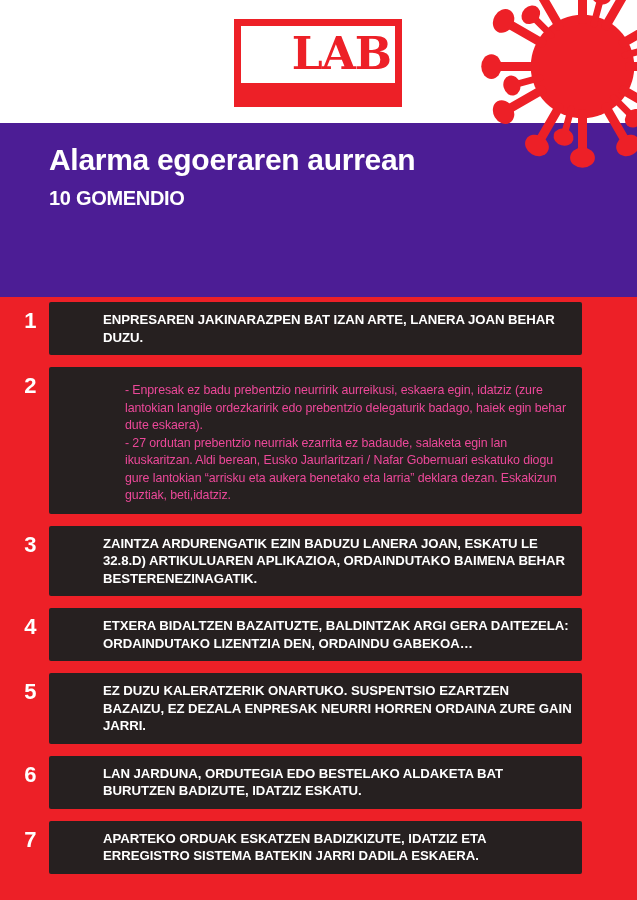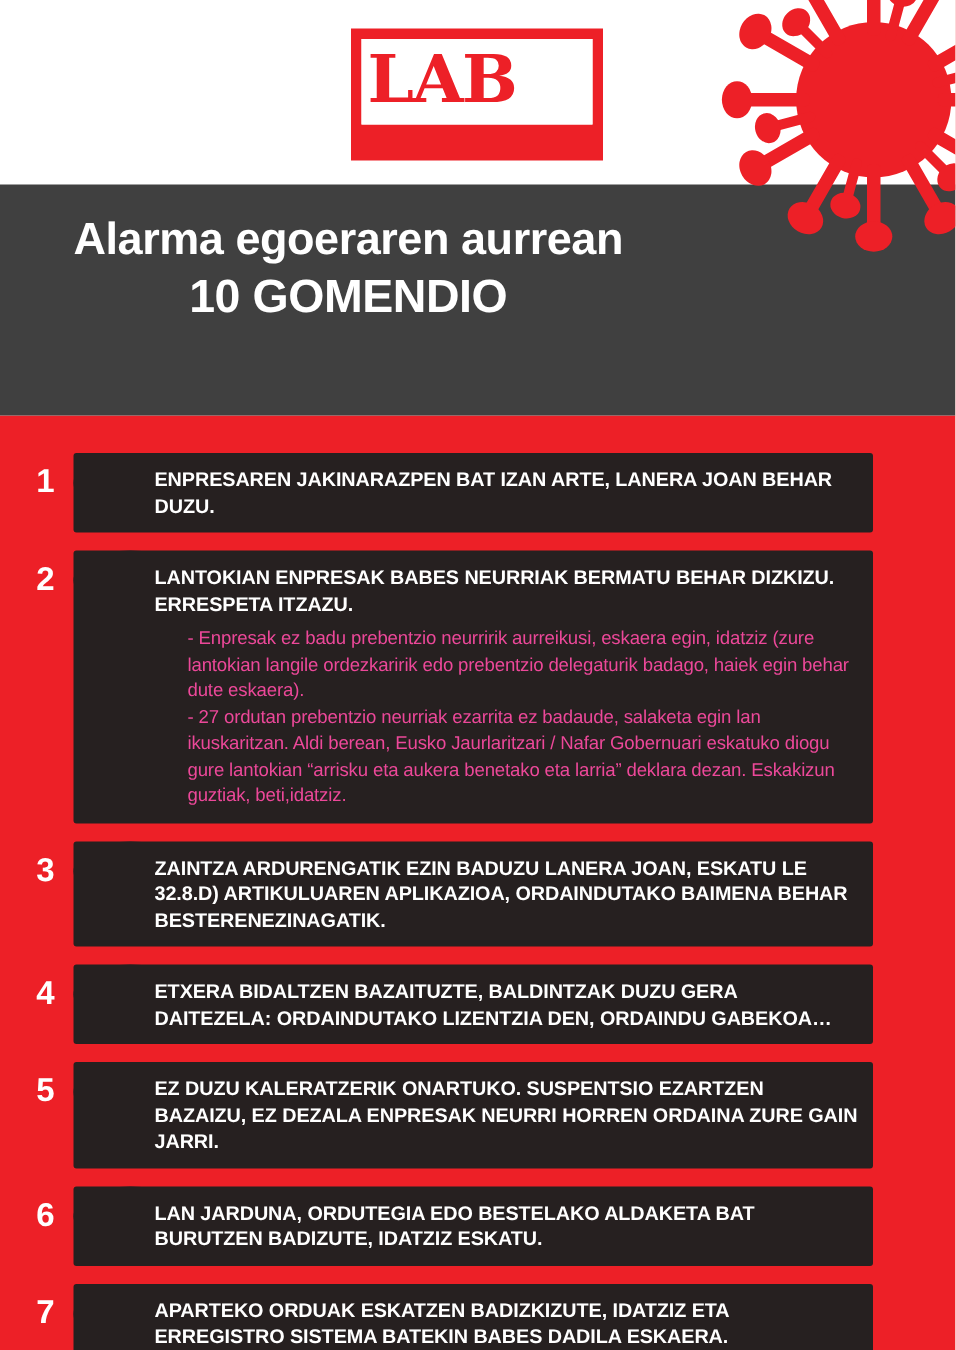--- a/index.html
+++ b/index.html
@@ -43,21 +43,21 @@
     position: absolute;
     left: 7px;
     top: 7px;
     right: 7px;
     height: 57px;
     border: 4px solid #ffffff;
     box-sizing: border-box;
     background: #ED2027;
     display: flex;
     align-items: center;
-    justify-content: flex-start;
+    justify-content: flex-end;
     overflow: hidden;
   }
   .lab-logo-text {
     font-family: "DejaVu Serif", "Liberation Serif", serif;
     font-weight: 700;
     font-size: 44px;
     line-height: 44px;
     letter-spacing: -1px;
     color: #ffffff;
     -webkit-text-stroke: 0;
@@ -80,41 +80,40 @@
     z-index: 5;
     pointer-events: none;
   }
 
   
   .header-band {
     position: absolute;
     left: 0;
     top: 123px;
     width: 637px;
-    height: 154px;
-    background: #404040;
+    height: 174px;
+    background: #4c1d95;
     z-index: 3;
   }
   .header-titles {
     position: absolute;
     left: 49px;
     top: 18px;
     z-index: 6;
   }
   .title-line {
     color: #ffffff;
     font-weight: 700;
     font-size: 30px;
     line-height: 38px;
     letter-spacing: -0.3px;
     white-space: nowrap;
   }
   .title-line.sub {
-    font-size: 31px;
-    text-align: center;
+    font-size: 20px;
   }
 
   
   .body-red {
     position: absolute;
     left: 0;
     top: 277px;
     width: 637px;
     height: 623px;
     background: #ED2027;
@@ -296,57 +295,56 @@
         <div class="rec-cap"></div>
         <div class="rec-num">1</div>
         <div class="rec-body">
           <div class="rec-text">ENPRESAREN JAKINARAZPEN BAT IZAN ARTE, LANERA JOAN BEHAR DUZU.</div>
         </div>
       </div>
       <div class="rec-row">
         <div class="rec-cap"></div>
         <div class="rec-num">2</div>
         <div class="rec-body">
-          <div class="rec-text">LANTOKIAN ENPRESAK BABES NEURRIAK BERMATU BEHAR DIZKIZU. ERRESPETA ITZAZU.</div>
           <div class="rec-notes">
             <p class="rec-note">- Enpresak ez badu prebentzio neurririk aurreikusi, eskaera egin, idatziz (zure lantokian langile ordezkaririk edo prebentzio delegaturik badago, haiek egin behar dute eskaera).</p>
             <p class="rec-note">- 27 ordutan prebentzio neurriak ezarrita ez badaude, salaketa egin lan ikuskaritzan. Aldi berean, Eusko Jaurlaritzari / Nafar Gobernuari eskatuko diogu gure lantokian “arrisku eta aukera benetako eta larria” deklara dezan. Eskakizun guztiak, beti,idatziz.</p>
           </div>
         </div>
       </div>
       <div class="rec-row">
         <div class="rec-cap"></div>
         <div class="rec-num">3</div>
         <div class="rec-body">
           <div class="rec-text">ZAINTZA ARDURENGATIK EZIN BADUZU LANERA JOAN, ESKATU LE 32.8.D) ARTIKULUAREN APLIKAZIOA, ORDAINDUTAKO BAIMENA BEHAR BESTERENEZINAGATIK.</div>
         </div>
       </div>
       <div class="rec-row">
         <div class="rec-cap"></div>
         <div class="rec-num">4</div>
         <div class="rec-body">
-          <div class="rec-text">ETXERA BIDALTZEN BAZAITUZTE, BALDINTZAK DUZU GERA DAITEZELA: ORDAINDUTAKO LIZENTZIA DEN, ORDAINDU GABEKOA…</div>
+          <div class="rec-text">ETXERA BIDALTZEN BAZAITUZTE, BALDINTZAK ARGI GERA DAITEZELA: ORDAINDUTAKO LIZENTZIA DEN, ORDAINDU GABEKOA…</div>
         </div>
       </div>
       <div class="rec-row">
         <div class="rec-cap"></div>
         <div class="rec-num">5</div>
         <div class="rec-body">
           <div class="rec-text">EZ DUZU KALERATZERIK ONARTUKO. SUSPENTSIO EZARTZEN BAZAIZU, EZ DEZALA ENPRESAK NEURRI HORREN ORDAINA ZURE GAIN JARRI.</div>
         </div>
       </div>
       <div class="rec-row">
         <div class="rec-cap"></div>
         <div class="rec-num">6</div>
         <div class="rec-body">
           <div class="rec-text">LAN JARDUNA, ORDUTEGIA EDO BESTELAKO ALDAKETA BAT BURUTZEN BADIZUTE, IDATZIZ ESKATU.</div>
         </div>
       </div>
       <div class="rec-row">
         <div class="rec-cap"></div>
         <div class="rec-num">7</div>
         <div class="rec-body">
-          <div class="rec-text">APARTEKO ORDUAK ESKATZEN BADIZKIZUTE, IDATZIZ ETA ERREGISTRO SISTEMA BATEKIN BABES DADILA ESKAERA.</div>
+          <div class="rec-text">APARTEKO ORDUAK ESKATZEN BADIZKIZUTE, IDATZIZ ETA ERREGISTRO SISTEMA BATEKIN JARRI DADILA ESKAERA.</div>
         </div>
       </div>
     </div>
 
 </div>
 
 </body></html>

